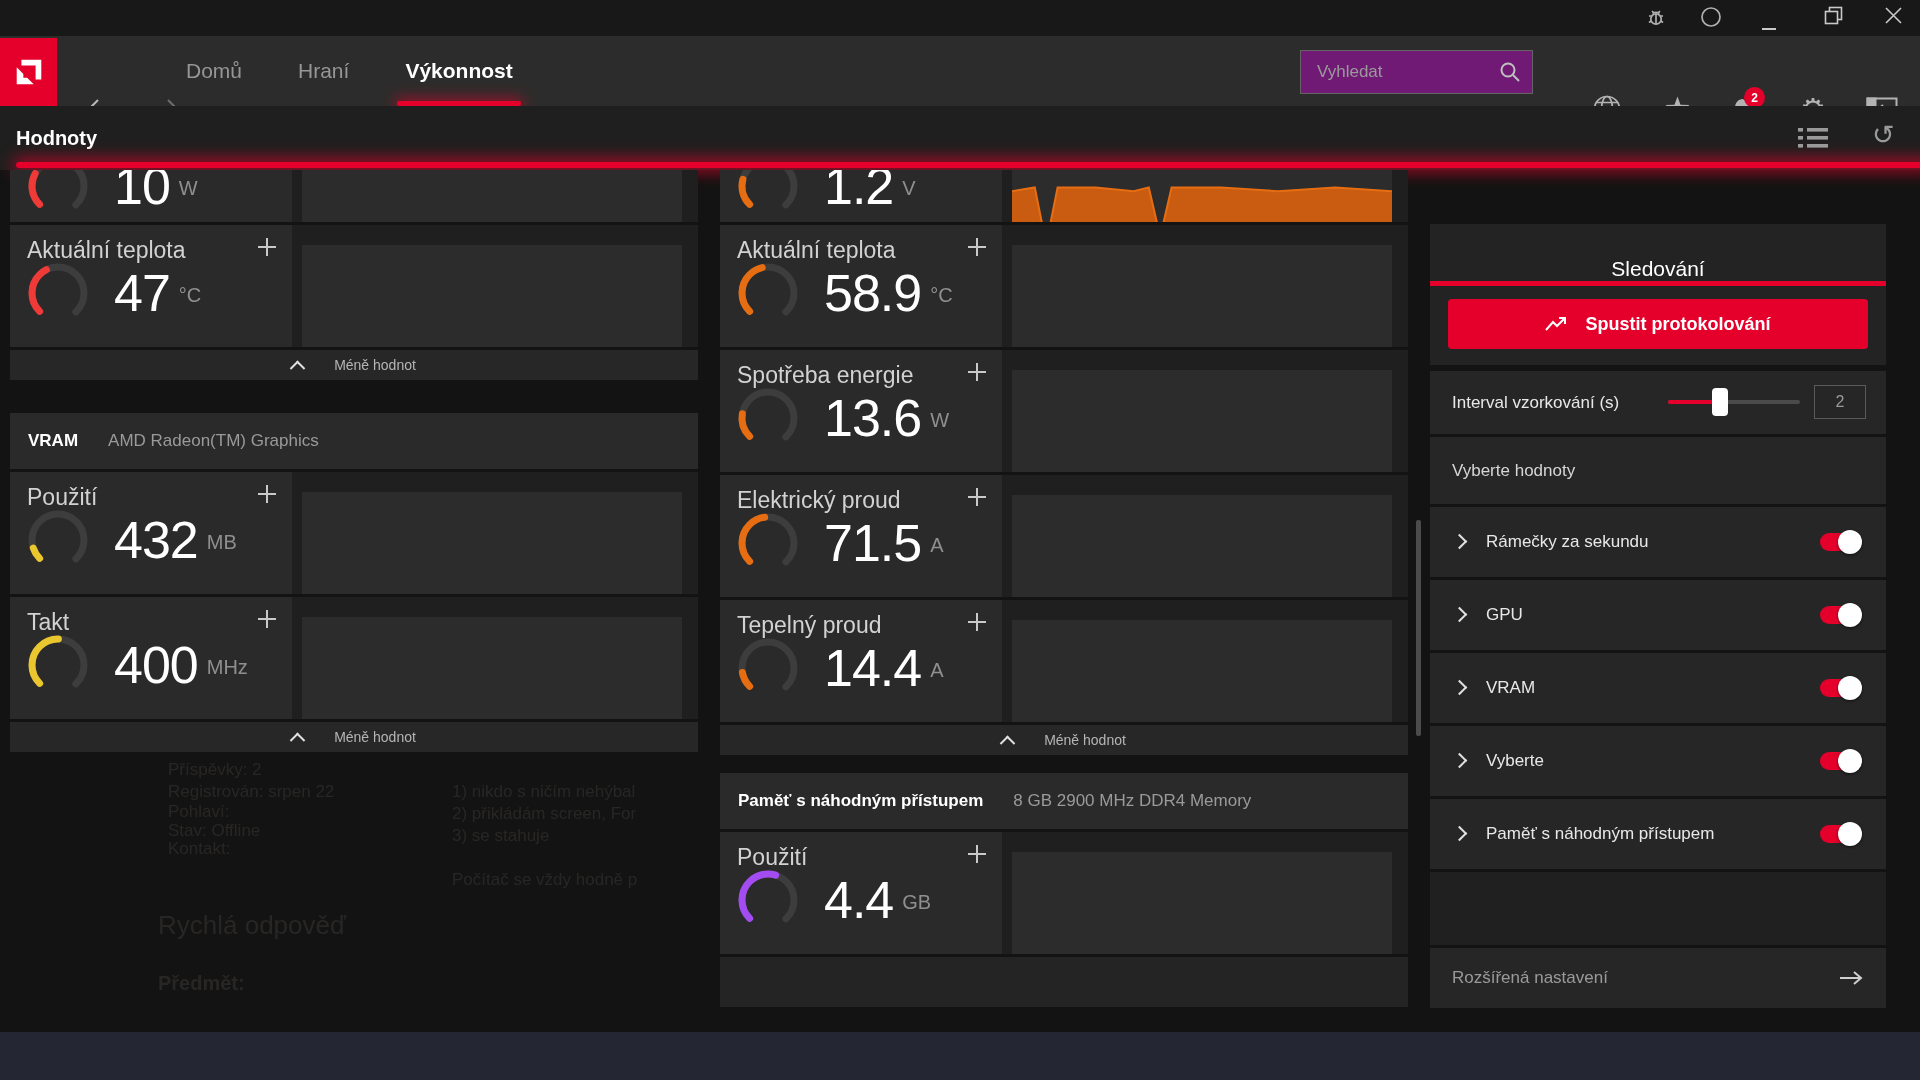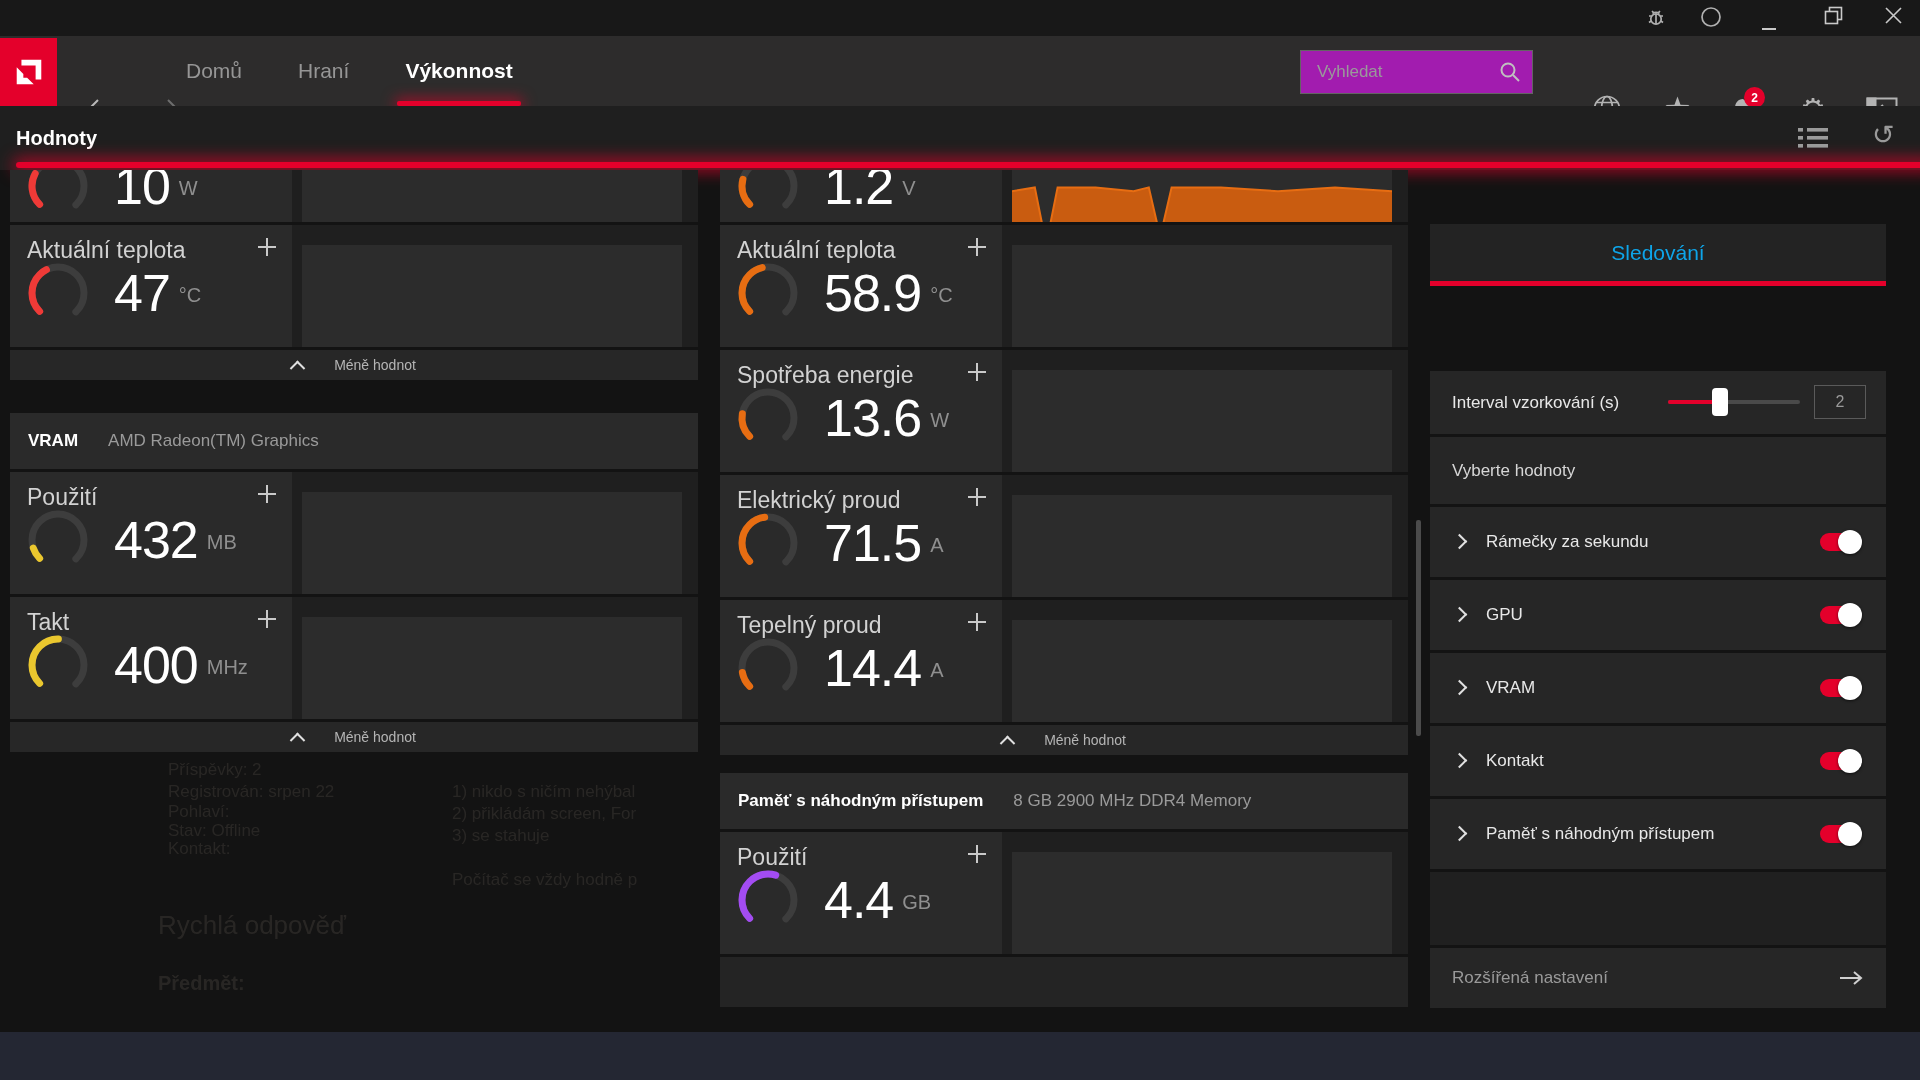--- a/index.html
+++ b/index.html
@@ -14,21 +14,21 @@
   
   #navbar{position:absolute;left:0;top:36px;width:1920px;height:70px;background:#2d2c2c}
   #amd-logo{position:absolute;left:0;top:2px;width:57px;height:68px;background:#e4002b;
     display:flex;align-items:center;justify-content:center}
   .nav-menu{position:absolute;left:186px;top:0;height:70px;display:flex;gap:56px}
   .nav-item{position:relative;height:70px;display:flex;align-items:center;font-size:21px;color:#969696;cursor:default}
   .nav-item.active{color:#fff;font-weight:600}
   .nav-underline{position:absolute;left:-8px;right:-8px;bottom:0;height:5px;background:#e4002b;
     border-radius:2px;box-shadow:0 0 14px 2px rgba(228,0,43,.75)}
   #search-wrap{position:absolute;left:1300px;top:14px;width:233px;height:44px}
-  #search-wrap input{width:100%;height:100%;box-sizing:border-box;background:#a21caf;border:1px solid #646464;
+  #search-wrap input{width:100%;height:100%;box-sizing:border-box;background:#701a75;border:1px solid #646464;
     color:#cfcfcf;font-size:17px;padding:0 60px 0 16px;font-family:"Liberation Sans",sans-serif;outline:none}
   #search-wrap input::placeholder{color:#9a9a9a}
   .nav-action{position:absolute;top:58px}
 
   
   #subtabs{position:absolute;left:0;top:106px;width:1920px;height:64px;background:#1f1f1f}
   .subtab{position:relative;height:64px;display:flex;align-items:center;font-size:20px;color:#8f8f8f}
   .subtab.active{color:#fff;font-weight:700}
   .subtab-underline{position:absolute;left:0;right:0;bottom:2px;height:6px;background:#e4002b;border-radius:3px;
     box-shadow:0 0 16px 3px rgba(228,0,43,.8)}
@@ -60,21 +60,21 @@
   .less-bar{position:absolute;background:#272727;display:flex;align-items:center;justify-content:center;gap:31px;cursor:pointer}
   .less-bar span.txt{font-size:14px;color:#b5b5b5}
   .footer-bar{position:absolute;background:#242424}
 
   .chev{display:inline-block;width:9px;height:9px;border-right:2px solid #e0e0e0;border-bottom:2px solid #e0e0e0}
   .chev.up{transform:rotate(-135deg) translate(-2px,-2px)}
   .chev.right{transform:rotate(-45deg)}
 
   
   .side-sec{position:absolute;left:1430px;width:456px;background:#262626}
-  #side-title{display:flex;align-items:center;justify-content:center;font-size:21px;color:#0ea5e9;background:#232323}
+  #side-title{display:flex;align-items:flex-end;justify-content:center;font-size:21px;color:#ffffff;background:#232323}
   #side-redbar{position:absolute;left:1430px;top:281px;width:456px;height:5px;background:#e4002b}
   #log-btn{position:absolute;left:18px;top:13px;width:420px;height:50px;background:#e4002b;border-radius:4px;
     display:flex;align-items:center;justify-content:center;gap:14px;color:#fff;font-size:18px;font-weight:700;cursor:pointer}
   .side-label{position:absolute;left:22px;top:50%;transform:translateY(-50%);font-size:17px;color:#e8e8e8}
   .slider-track{position:absolute;left:238px;top:29px;width:132px;height:4px;background:#4a4a4a;border-radius:2px}
   .slider-fill{position:absolute;left:238px;top:29px;width:50px;height:4px;background:#e4002b;border-radius:2px}
   .slider-thumb{position:absolute;left:282px;top:17px;width:16px;height:28px;background:#fff;border-radius:4px}
   .val-box{position:absolute;left:384px;top:14px;width:50px;height:32px;border:1px solid #5a5a5a;
     display:flex;align-items:center;justify-content:center;font-size:16px;color:#9a9a9a}
   .toggle-row .chev{position:absolute;left:24px;top:50%;margin-top:-6px}
@@ -476,20 +476,29 @@
 
   <div class="footer-bar" style="left:720px;top:957px;width:688px;height:50px"></div>
 
   <div id="scrollbar-thumb"></div>
 
   <div class="side-sec" id="side-title" style="top:224px;height:57px">
     <span>Sledování</span>
   </div>
   <div id="side-redbar"></div>
 
+  <div class="side-sec" style="top:286px;height:79px;background:#232323">
+    <div id="log-btn">
+      <svg width="26" height="18" viewBox="0 0 26 18" fill="none" stroke="#fff" stroke-width="2">
+        <path d="M1 15 8 7l4 4L20 3"></path>
+          <path d="M14 3h6v6"></path>
+      </svg>
+      <span>Spustit protokolování</span>
+    </div>
+  </div>
 
   <div class="side-sec" style="top:371px;height:63px">
     <span class="side-label">Interval vzorkování (s)</span>
     <div class="slider-track"></div>
     <div class="slider-fill"></div>
     <div class="slider-thumb"></div>
     <div class="val-box">2</div>
   </div>
 
   <div class="side-sec" style="top:437px;height:67px">
@@ -512,21 +521,21 @@
   </div>
   <div class="side-sec toggle-row" style="top:653px;height:70px">
     <span class="chev right"></span>
     <span class="row-label">VRAM</span>
     <div class="toggle">
         <div class="knob"></div>
       </div>
   </div>
   <div class="side-sec toggle-row" style="top:726px;height:70px">
     <span class="chev right"></span>
-    <span class="row-label">Kontakt</span>
+    <span class="row-label">Vyberte</span>
     <div class="toggle">
         <div class="knob"></div>
       </div>
   </div>
   <div class="side-sec toggle-row" style="top:799px;height:70px">
     <span class="chev right"></span>
     <span class="row-label">Paměť s náhodným přístupem</span>
     <div class="toggle">
         <div class="knob"></div>
       </div>

